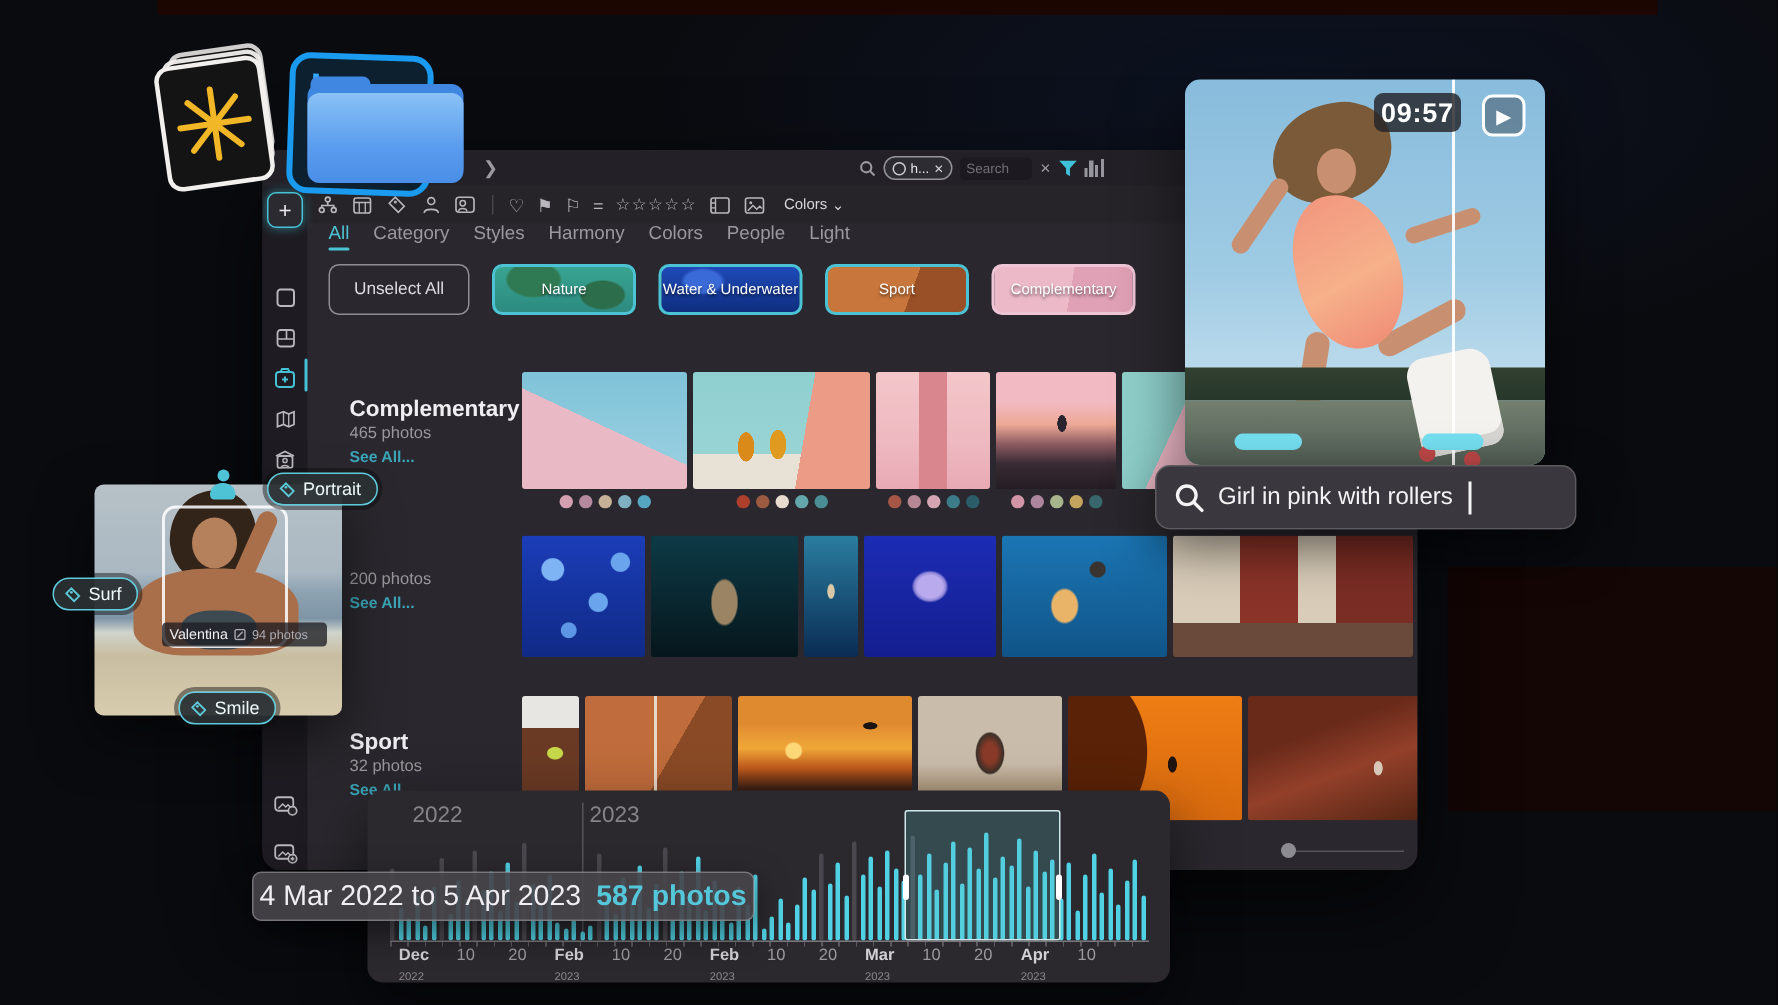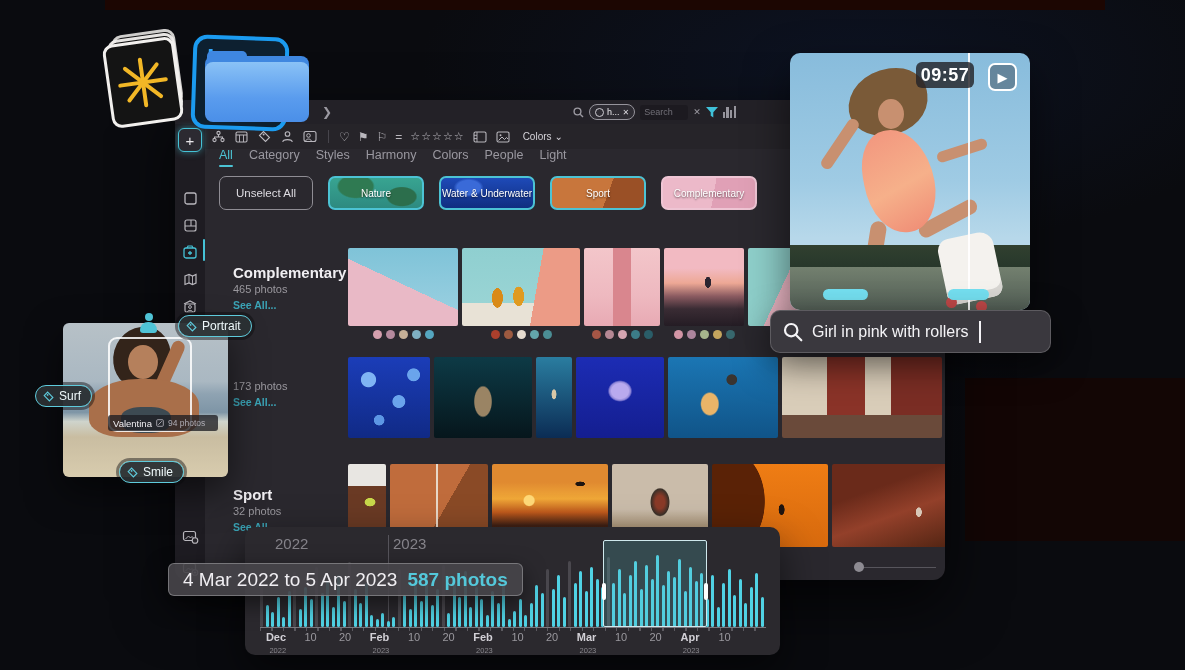--- a/index.html
+++ b/index.html
@@ -153,26 +153,26 @@
   
   .timeline{left:245px;top:527px;width:535px;height:128px;background:#2b292e;border-radius:10px;z-index:6;box-shadow:0 16px 40px rgba(0,0,0,.55);}
   .tl-year{position:absolute;top:8px;font-size:15px;color:#85838a;}
   .tl-divider{position:absolute;left:143px;top:8px;width:1px;height:92px;background:#56545b;}
   .tl-bars{position:absolute;left:15px;top:13px;width:506px;height:87px;}
   .bar{position:absolute;bottom:0;width:3px;border-radius:1.5px;background:#50d2e4;}
   .bar.gray{background:#4a484e;}
   .tl-baseline{position:absolute;left:15px;top:100px;width:506px;height:1px;background:#7a787e;}
   .tl-ticks{position:absolute;left:15px;top:101px;width:506px;height:3px;background:repeating-linear-gradient(90deg,#5c5a60 0 1px,transparent 1px 11.5px);}
   .tl-axis{position:absolute;left:15px;top:105px;width:506px;height:22px;}
-  .axis-lbl{position:absolute;transform:translateX(-50%);text-align:right;color:#9a989e;font-size:11px;line-height:11px;}
+  .axis-lbl{position:absolute;transform:translateX(-50%);text-align:left;color:#9a989e;font-size:11px;line-height:11px;}
   .axis-lbl.month{color:#d2d0d6;font-weight:600;}
   .axis-lbl .sub{display:block;font-size:7.5px;color:#8a888e;font-weight:400;margin-top:2px;}
   .tl-selection{position:absolute;left:358px;top:13px;width:104px;height:87px;background:rgba(90,190,200,.22);border:1px solid #cfe8ec;border-radius:2px;}
   .tl-handle{position:absolute;top:42px;width:4px;height:17px;background:#fff;border-radius:2px;}
-  .range-tooltip{left:168px;top:563px;height:33px;z-index:13;display:inline-flex;align-items:center;gap:10px;padding:0 14px;
+  .range-tooltip{left:168px;top:581px;height:33px;z-index:13;display:inline-flex;align-items:center;gap:10px;padding:0 4px;
     background:rgba(70,68,74,.92);border:1px solid rgba(255,255,255,.28);border-radius:6px;box-shadow:0 8px 22px rgba(0,0,0,.5);}
   .rt-range{color:#f0eef2;font-size:19px;white-space:nowrap;}
   .rt-count{color:#54c8da;font-size:19px;font-weight:600;white-space:nowrap;}
 
   svg{display:block;}
 </style>
 </head>
 <body>
 
 <div class="stage">
@@ -401,21 +401,21 @@
         <div class="dot-group" style="width: 112px;">
           <span class="dot" style="background: rgb(189, 70, 86);"></span>
           <span class="dot" style="background: rgb(181, 117, 133);"></span>
           <span class="dot" style="background: rgb(197, 149, 165);"></span>
           <span class="dot" style="background: rgb(70, 133, 140);"></span>
           <span class="dot" style="background: rgb(42, 104, 112);"></span>
         </div>
       </div>
 
     <div class="sec-head" style="top:278px">
-      <div class="sec-count">173 photos</div>
+      <div class="sec-count">200 photos</div>
       <div class="sec-link">See All...</div>
     </div>
     <div class="photo-row" id="row1" style="top:257px;height:81px">
         <div class="tile ph-jelly" style="width: 82px;"></div>
         <div class="tile ph-uwoman" style="width: 98px;"></div>
         <div class="tile ph-diver" style="width: 36px;"></div>
         <div class="tile ph-jelly2" style="width: 88px;"></div>
         <div class="tile ph-snorkel" style="width: 110px;"></div>
         <div class="tile ph-shop" style="width: 160px;"></div>
       </div>

